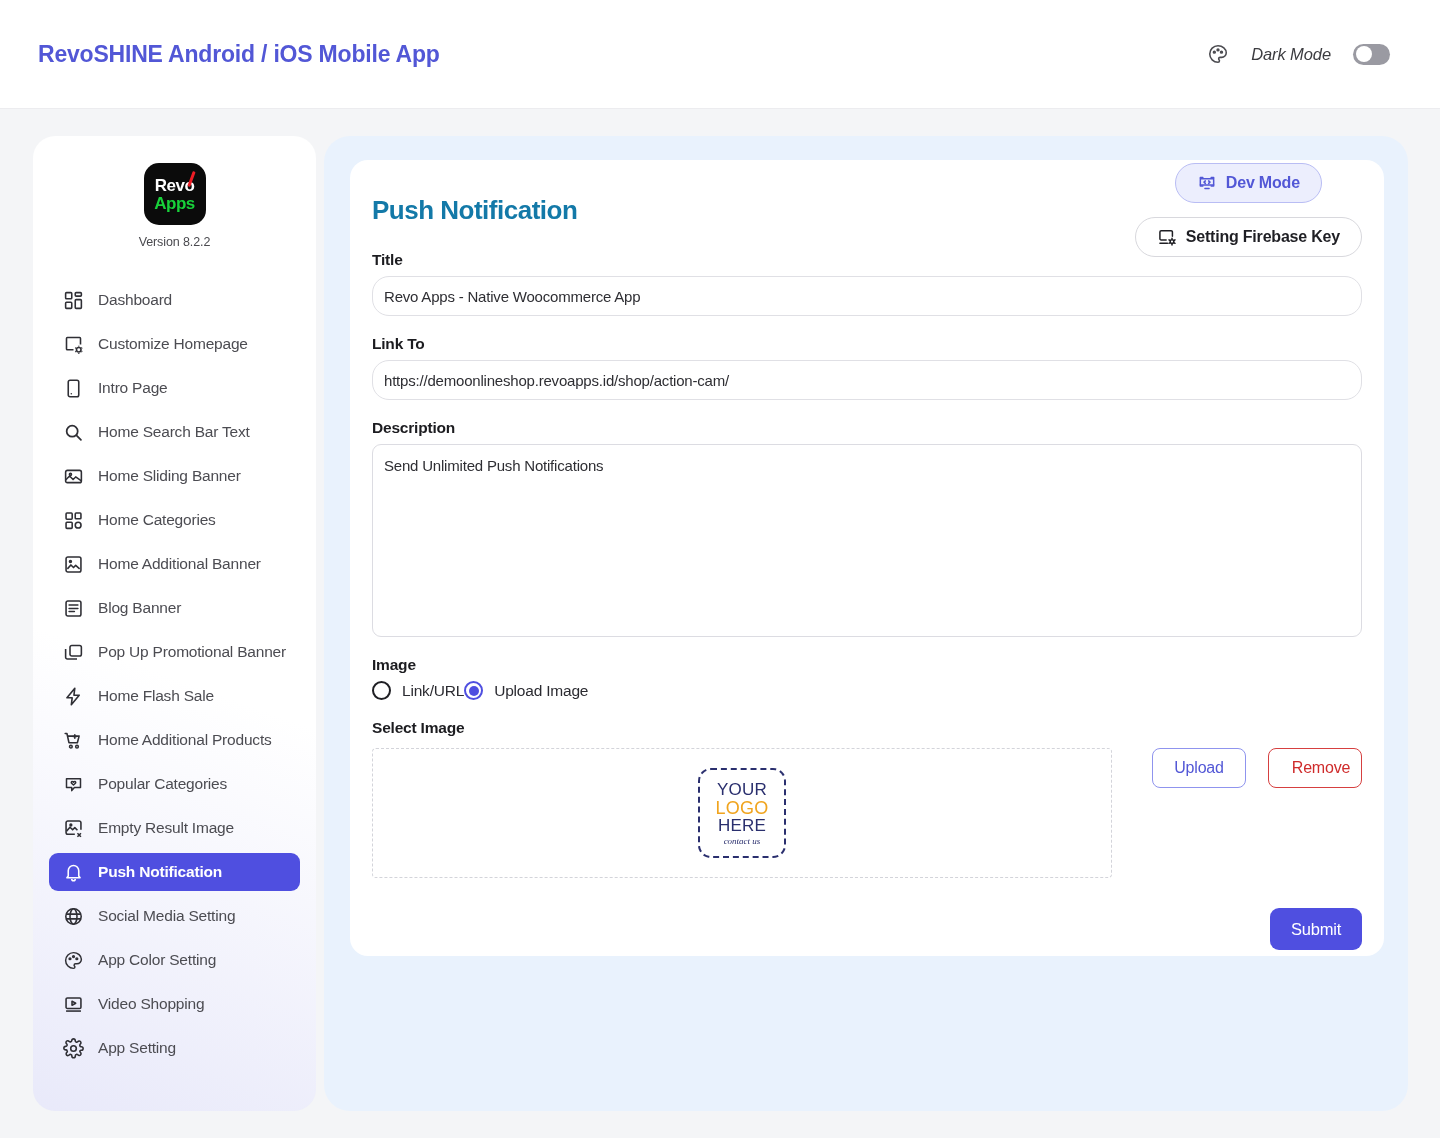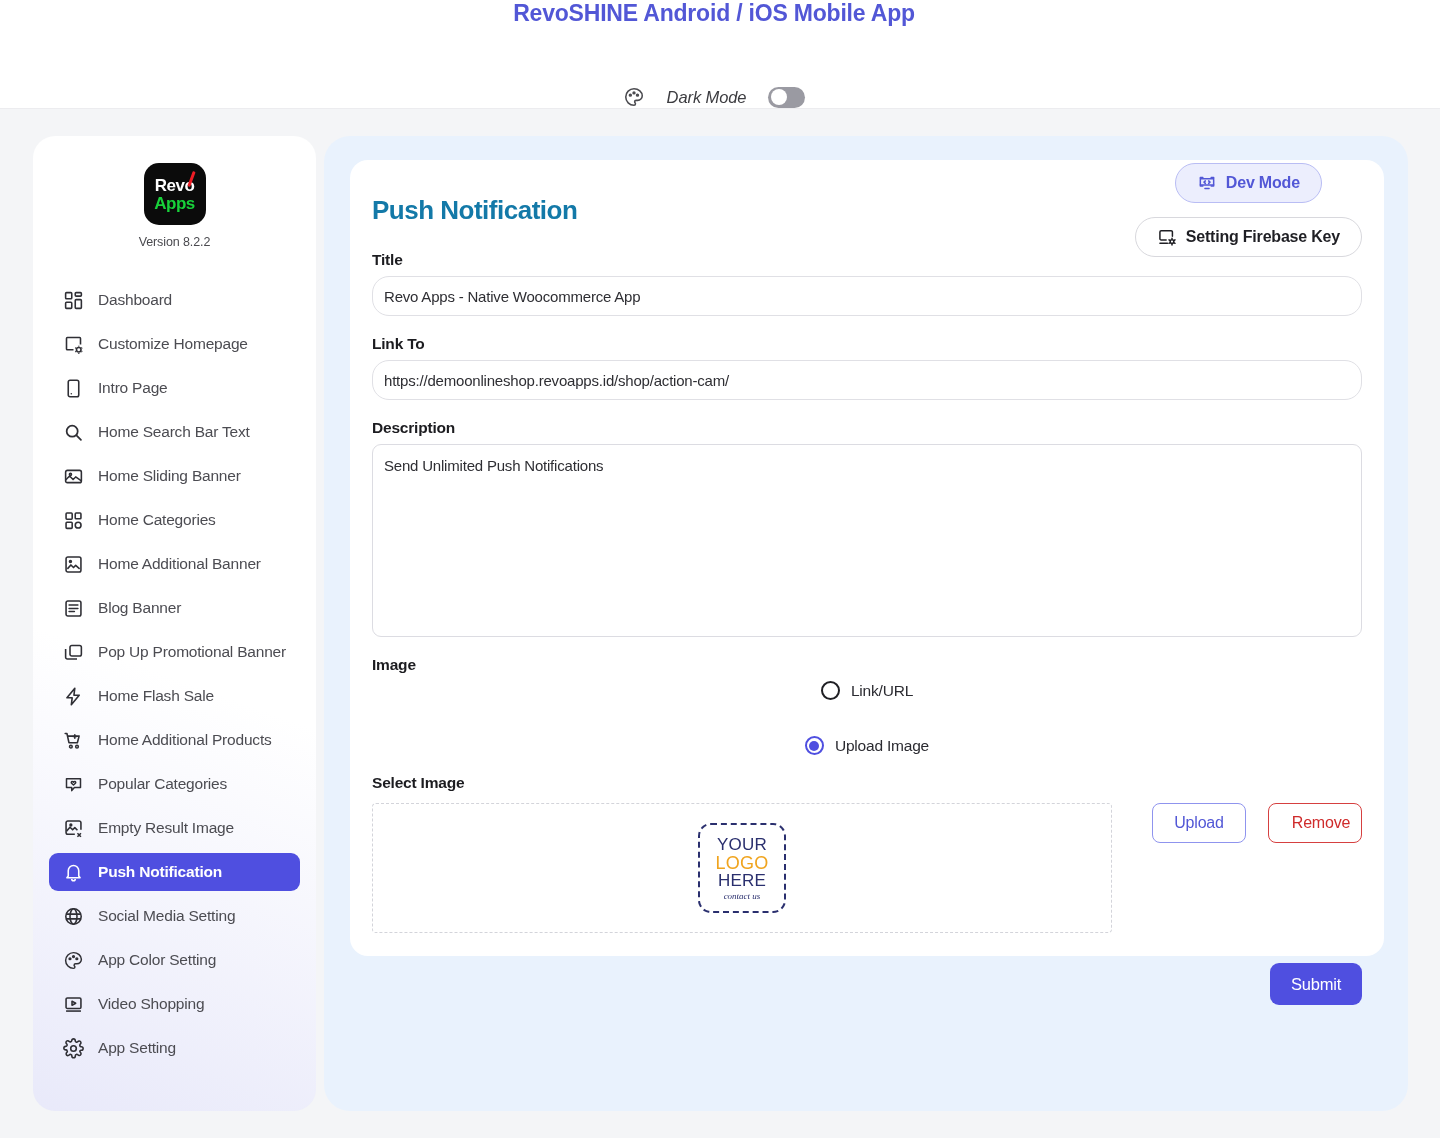--- a/index.html
+++ b/index.html
@@ -13,21 +13,20 @@
 
   
   .topbar {
     position: absolute; left: 0; top: 0;
     width: 1440px; height: 109px;
     background: #ffffff;
     border-bottom: 1px solid #ececef;
     display: flex; align-items: center;
     justify-content: space-between;
     padding: 0 50px 0 38px;
-    flex-direction: column;
   }
   .app-title {
     font-size: 23px; font-weight: bold;
     color: #5257d6; letter-spacing: -0.2px;
     white-space: nowrap;
   }
   .darkmode-wrap {
     display: flex; align-items: center; gap: 22px; font-style: italic;
   }
   .darkmode-label {
@@ -154,21 +153,21 @@
     font-size: 15px; color: #2e2e33; letter-spacing: -0.2px;
     padding: 15px 11px; display: flex; align-items: center;
   }
   .textarea {
     width: 100%; height: 193px; border: 1px solid #dcdce2;
     border-radius: 9px; background: #ffffff;
     font-size: 15px; color: #2e2e33; letter-spacing: -0.2px;
     padding: 12px 11px;
   }
 
-  .radio-row { display: flex; align-items: center; gap: 36px; margin-top: 0; flex-direction: column; }
+  .radio-row { display: flex; align-items: center; margin-top: 0; }
   .radio { display: flex; align-items: center; gap: 11px; cursor: pointer; }
   .radio .dot {
     width: 19px; height: 19px; border-radius: 50%;
     border: 2px solid #1f1f24; background: #fff;
     display: flex; align-items: center; justify-content: center;
     flex: 0 0 19px;
   }
   .radio.sel .dot { border-color: #4f4fe0; }
   .radio.sel .dot::after {
     content: ""; width: 10px; height: 10px;

